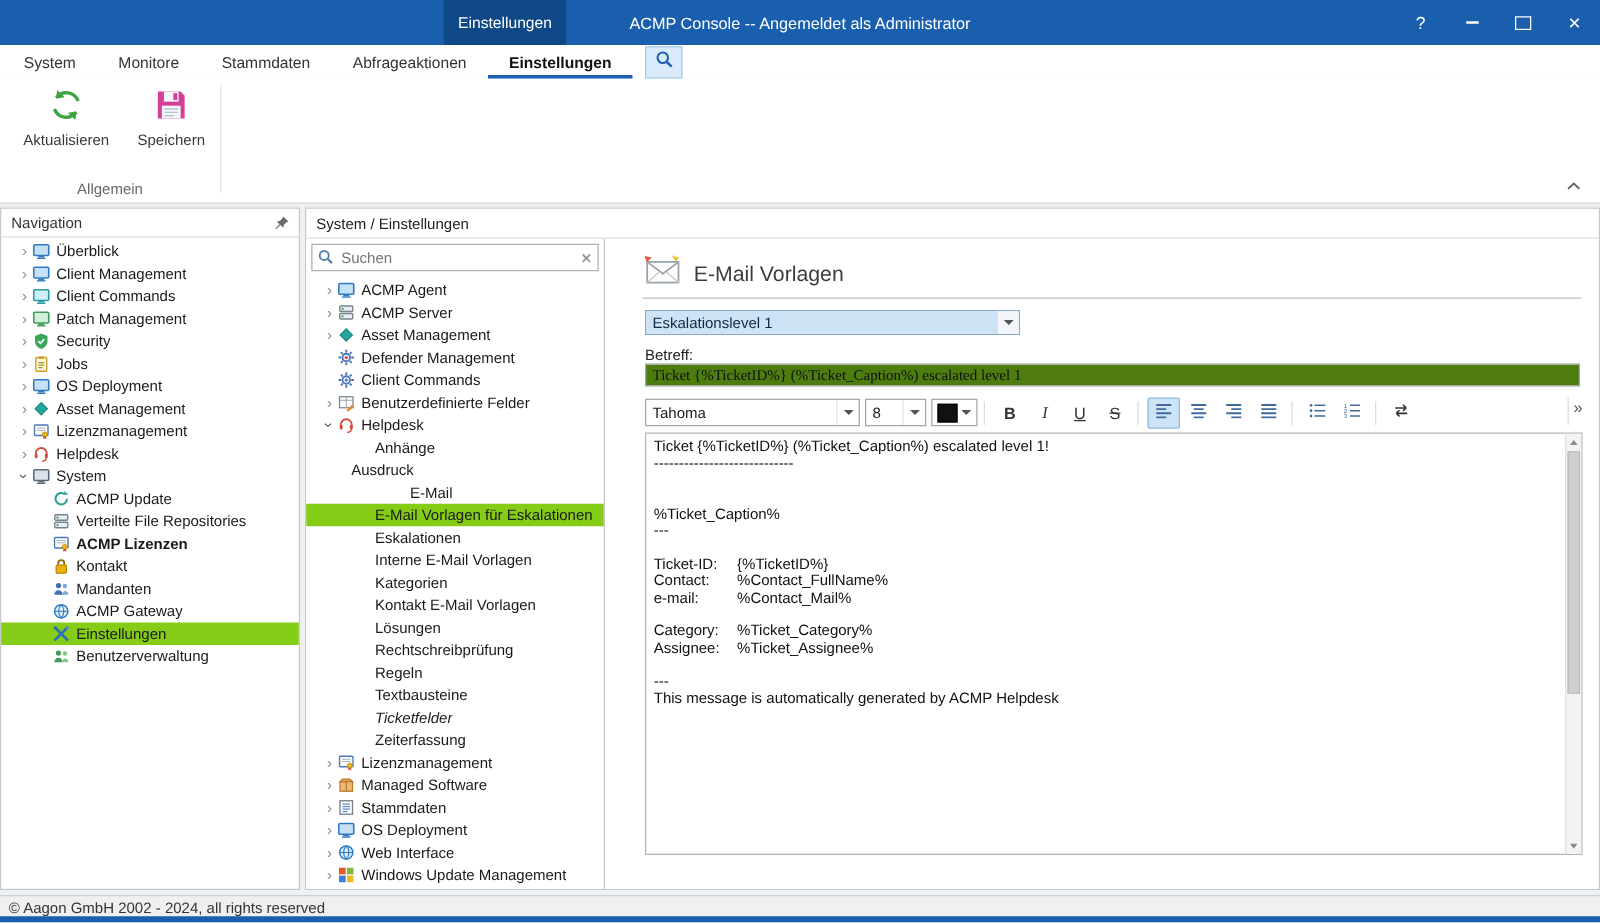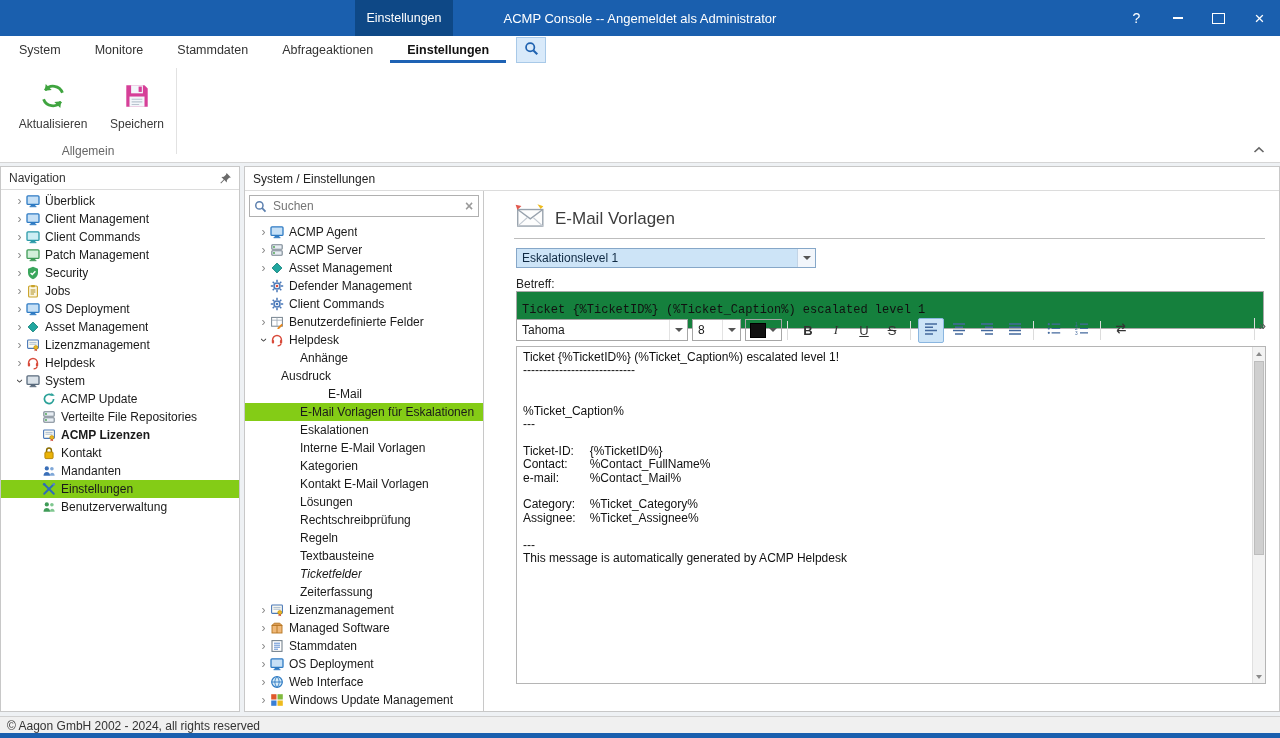--- a/index.html
+++ b/index.html
@@ -18,21 +18,21 @@
   .close-glyph{font-size:17px;line-height:1}
   
   #menubar{position:absolute;left:0;top:36px;width:1280px;height:27px;background:#fff;display:flex;align-items:stretch;padding-left:2px}
   .mtab{display:flex;align-items:center;padding:0 17px;font-size:12.5px;color:#333;cursor:default}
   .mtab.active{font-weight:bold;color:#111;box-shadow:inset 0 -3px 0 #1e62b4}
   #ribbon-search-btn{width:28px;height:24px;margin:1px 0 0 10px;background:#d9eafa;border:1px solid #a8c9e8;
         display:flex;align-items:center;justify-content:center;align-self:center}
   #ribbon-search-btn svg{width:15px;height:15px}
   
   #ribbon{position:absolute;left:0;top:63px;width:1280px;height:99px;background:#fff;border-bottom:1px solid #d5d5d5}
-  #ribbon-buttons{position:absolute;left:14px;top:12px;display:flex;gap:6px}
+  #ribbon-buttons{position:absolute;left:14px;top:0;display:flex;gap:6px}
   .rbtn{width:78px;height:74px;display:flex;flex-direction:column;align-items:center;justify-content:flex-start;padding-top:6px;cursor:default}
   .rbtn .ricon{width:30px;height:30px;margin-bottom:6px}
   .rbtn .ricon svg{width:30px;height:30px}
   .rbtn .rlabel{font-size:12px;color:#3a3a3a}
   #ribbon-sep{position:absolute;left:176px;top:5px;bottom:8px;width:1px;background:#e2e2e2}
   #ribbon-group-label{position:absolute;left:0;bottom:4px;width:176px;text-align:center;font-size:12px;color:#666}
   #ribbon-collapse{position:absolute;right:12px;bottom:6px;width:18px;height:14px;display:flex;align-items:center;justify-content:center}
   #ribbon-collapse svg{width:12px;height:8px}
   
   #navpanel{position:absolute;left:0;top:166px;width:240px;height:546px;background:#fff;border:1px solid #c8c8c8;box-sizing:border-box}
@@ -66,22 +66,22 @@
   #page-title{font-size:17px;color:#3c3c3c}
   #heading-rule{position:absolute;left:28px;right:14px;top:47px;border-top:1px solid #bdbdbd}
   .combo{border:1px solid #a6a6a6;background:#fff;display:flex;align-items:stretch;box-sizing:border-box}
   .combo .cval{flex:1;display:flex;align-items:center;padding:0 5px;font-size:12px;overflow:hidden;white-space:nowrap}
   .combo .carr{width:17px;display:flex;align-items:center;justify-content:center;border-left:1px solid #e3e3e3}
   .tri-down{width:0;height:0;border-left:4px solid transparent;border-right:4px solid transparent;border-top:4px solid #555}
   #level-combo{position:absolute;left:30px;top:57px;width:300px;height:20px;border-color:#86a7c8}
   #level-combo .cval{background:#cde4f7;color:#102a43}
   #level-combo .carr{background:#f2f6fb;border-left:1px solid #c2d4e6}
   #subject-label{position:absolute;left:30px;top:86px;font-size:12px;color:#222}
-  #subject-input{position:absolute;left:30px;top:100px;width:748px;height:38px;border:1px solid #a9a9a9;box-sizing:border-box;
-                 font-size:12px;font-family:Liberation Mono, monospace;padding:0 5px;color:#111;background:#15803d}
+  #subject-input{position:absolute;left:30px;top:100px;width:748px;height:18px;border:1px solid #a9a9a9;box-sizing:border-box;
+                 font-size:12px;font-family:Liberation Serif, serif;padding:0 5px;color:#111;background:#4d7c0f}
   #fmt-toolbar{position:absolute;left:30px;top:126px;width:750px;height:26px;display:flex;align-items:center}
   #font-combo{width:172px;height:22px}
   #size-combo{width:49px;height:22px;margin-left:4px}
   #color-btn{width:37px;height:22px;margin-left:4px;border:1px solid #a6a6a6;display:flex;align-items:center;justify-content:center;gap:3px;box-sizing:border-box}
   #color-swatch{width:14px;height:13px;background:#111;border:1px solid #000}
   .tbtn{width:24px;height:23px;display:flex;align-items:center;justify-content:center;border:1px solid transparent;border-radius:2px;margin-left:2px;font-size:13px;color:#333}
   .tbtn svg{width:14px;height:13px}
   .tbtn.active{background:#cde4f7;border-color:#8ab6e0}
   .tb-sep{width:1px;height:19px;background:#dcdcdc;margin:0 5px}
   .fmt-b{font-weight:bold}
@@ -350,20 +350,30 @@
         <span class="ticon">
           <svg viewBox="0 0 14 14">
             <circle cx="4.8" cy="4.4" r="2.1" fill="#3a6fb8"></circle>
             <path d="M1.5 11.8c0-2.3 1.4-3.7 3.3-3.7s3.3 1.4 3.3 3.7z" fill="#3a6fb8"></path>
             <circle cx="9.9" cy="4.8" r="1.8" fill="#7fa7d8"></circle>
             <path d="M7.8 11.8c.2-1.9 1.1-3 2.4-3 1.4 0 2.3 1.1 2.5 3z" fill="#7fa7d8"></path>
           </svg>
         </span>
         <span class="tlabel">Mandanten</span>
       </div>
+      <div class="tree-row" style="padding-left: 28px;">
+        <span class="chev hid">›</span>
+        <span class="ticon">
+          <svg viewBox="0 0 14 14">
+            <circle cx="7" cy="7" r="5.3" fill="#d9edf9" stroke="#2f7bc3" stroke-width="1.2"></circle>
+            <path d="M1.7 7h10.6M7 1.7C4.2 4.4 4.2 9.6 7 12.3 9.8 9.6 9.8 4.4 7 1.7z" fill="none" stroke="#2f7bc3" stroke-width="0.9"></path>
+          </svg>
+        </span>
+        <span class="tlabel">ACMP Gateway</span>
+      </div>
       <div class="tree-row selected" style="padding-left: 28px;">
         <span class="chev hid">›</span>
         <span class="ticon">
           <svg viewBox="0 0 14 14">
             <path d="M2.2 11.8L11.8 2.2M11.8 11.8L2.2 2.2" stroke="#2f6db6" stroke-width="2" stroke-linecap="round"></path>
             <circle cx="2.2" cy="2.2" r="1.3" fill="#2f6db6"></circle>
             <circle cx="11.8" cy="2.2" r="1.3" fill="#5b86c0"></circle>
           </svg>
         </span>
         <span class="tlabel">Einstellungen</span>

